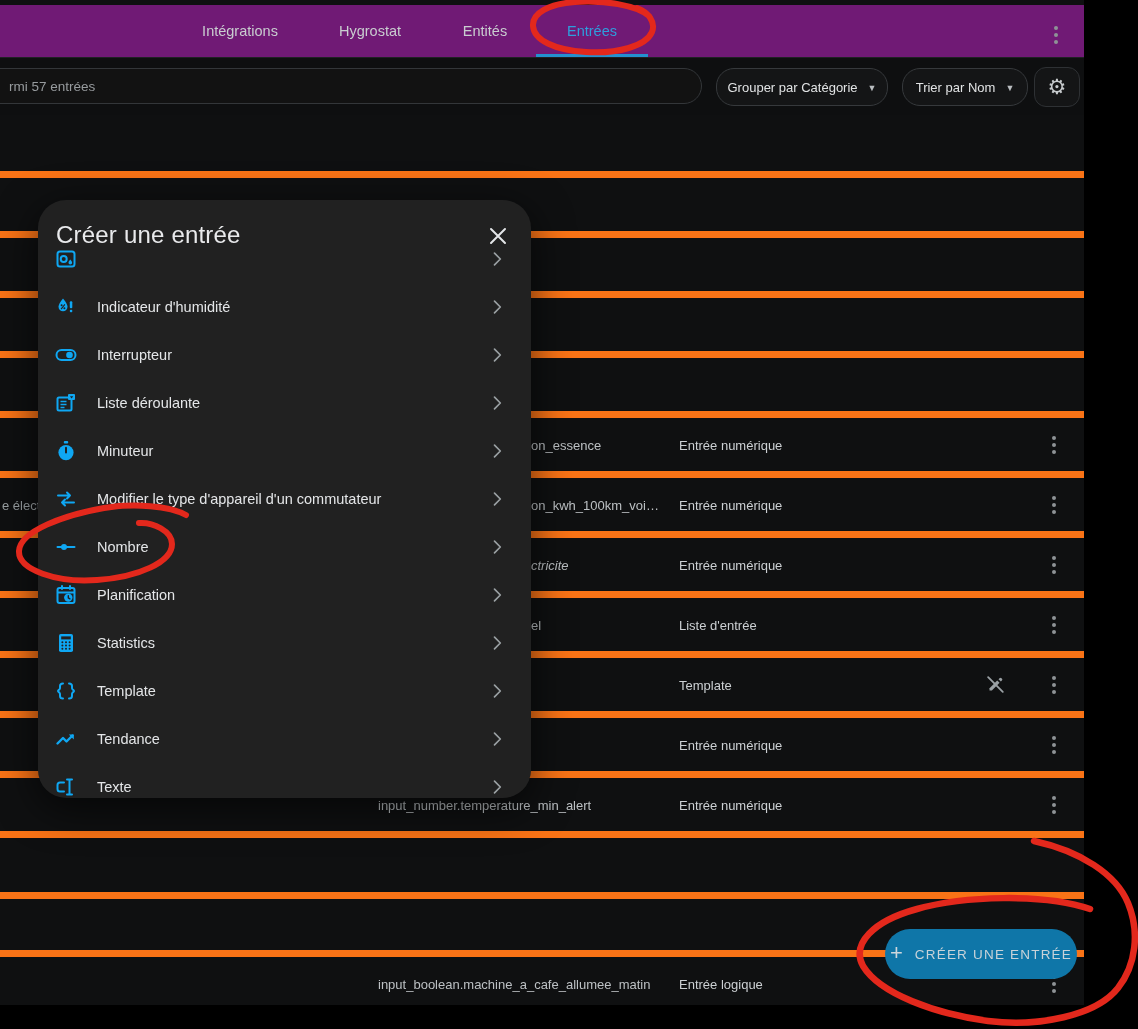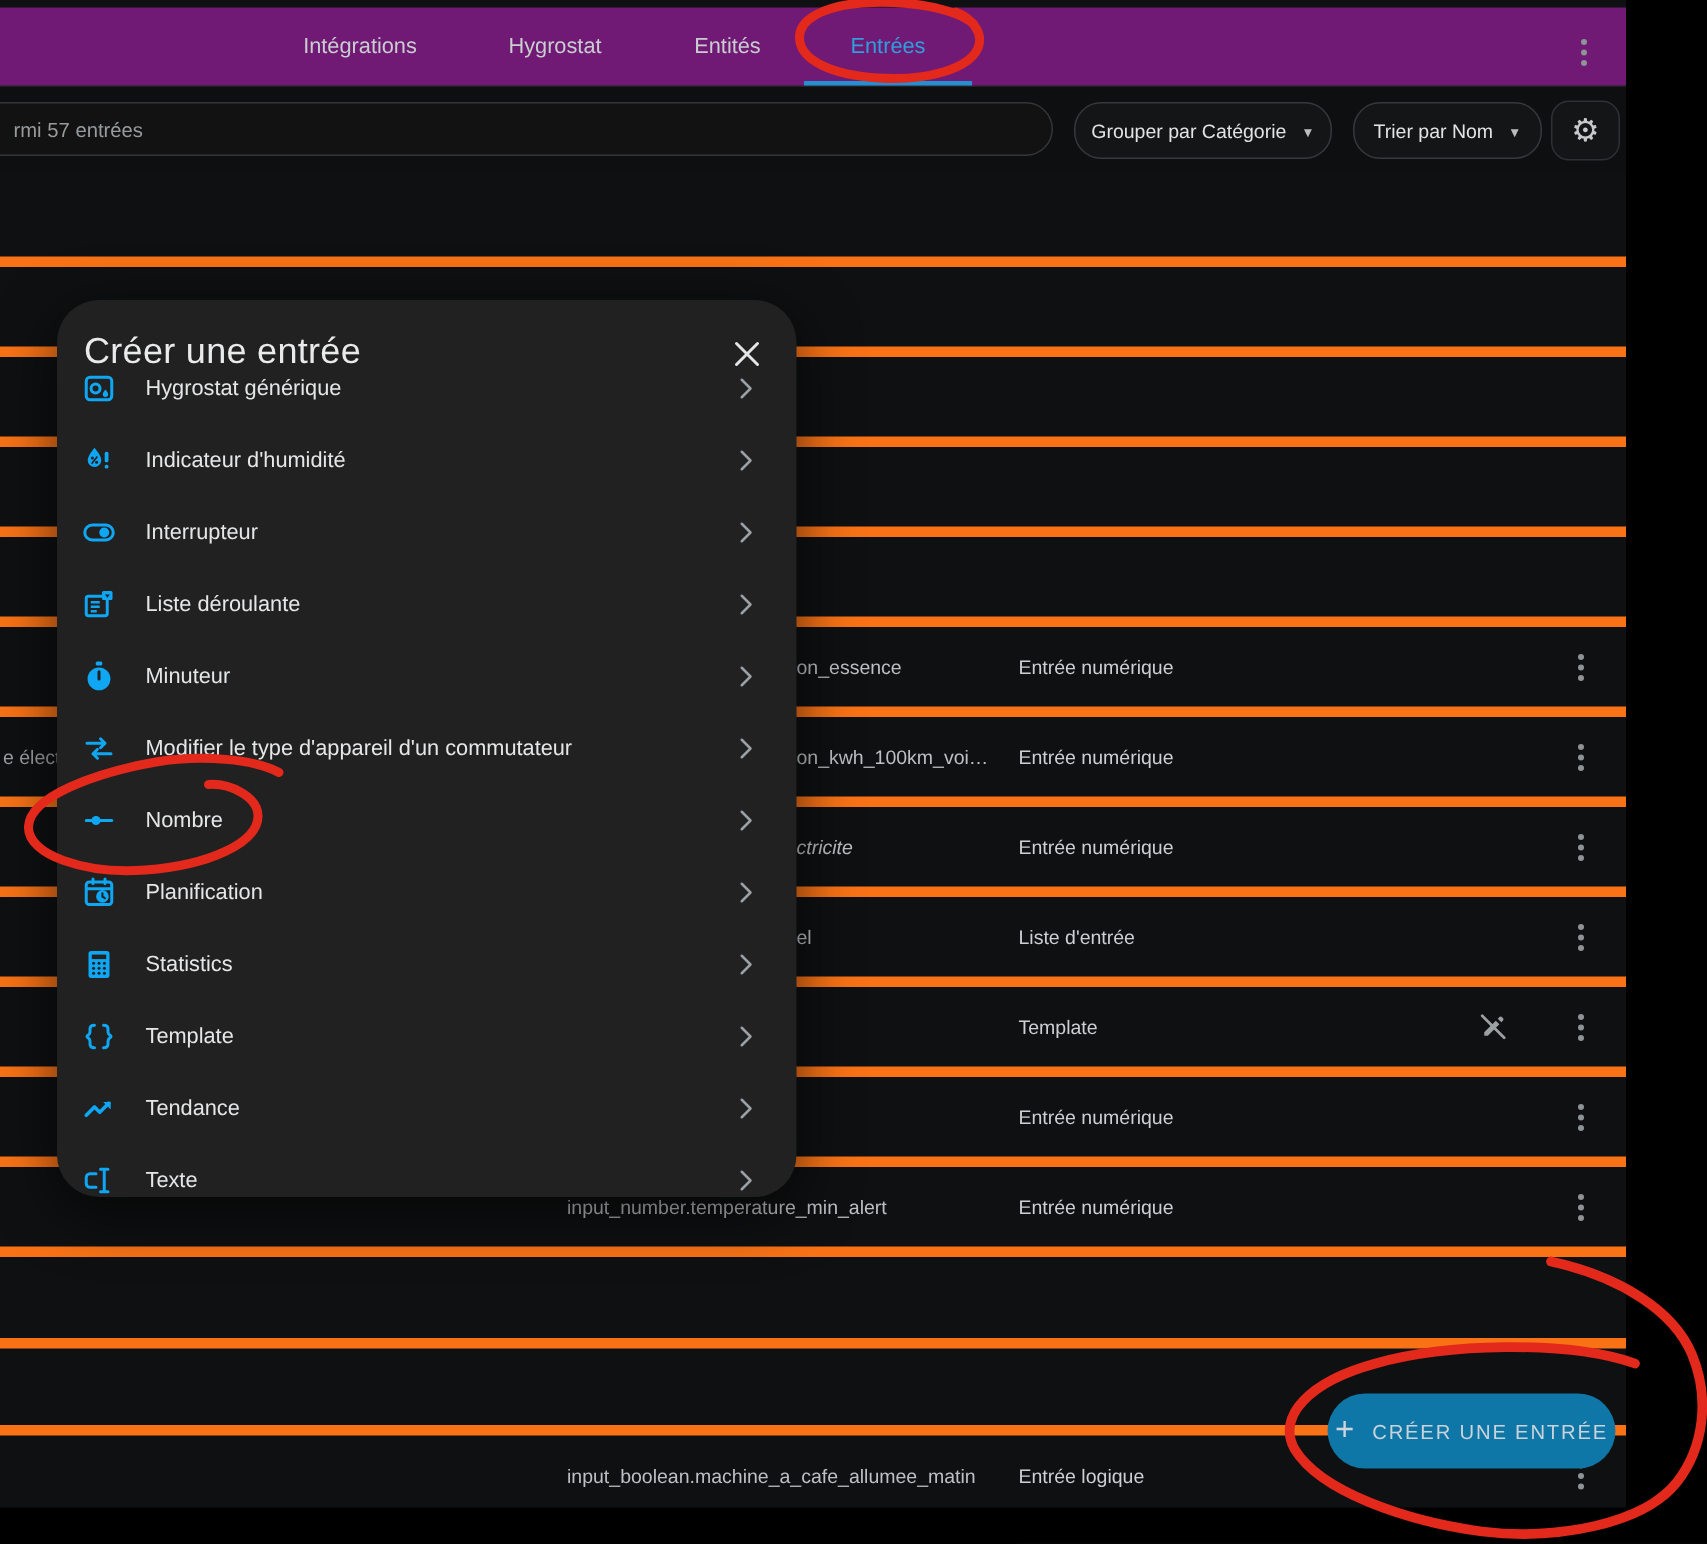--- a/index.html
+++ b/index.html
@@ -201,21 +201,20 @@
       </div>
       <div id="dlg-items">
           <div class="dlg-item" style="top: 35px;">
             <span class="item-icon">
               <svg viewBox="0 0 24 24" width="24" height="24">
                 <rect x="3.5" y="4.5" width="17" height="15" rx="2.5" fill="none" stroke="currentColor" stroke-width="2"></rect>
                 <circle cx="9.7" cy="12" r="3" fill="none" stroke="currentColor" stroke-width="2"></circle>
                 <path d="M16.3 12.6c1.2 1.5 1.8 2.4 1.8 3.2a1.8 1.8 0 0 1-3.6 0c0-.8.6-1.7 1.8-3.2z" fill="currentColor"></path>
               </svg>
             </span>
-            <span class="item-label">Hygrostat générique</span>
             <span class="item-chev"><svg viewBox="0 0 24 24" width="20" height="20">
                 <path d="M9 5l7 7-7 7" fill="none" stroke="currentColor" stroke-width="2" stroke-linecap="round" stroke-linejoin="round"></path>
               </svg></span>
           </div>
           <div class="dlg-item" style="top: 83px;">
             <span class="item-icon">
               <svg viewBox="0 0 24 24" width="24" height="24">
                 <path d="M9 3.5c3 3.8 4.5 6.2 4.5 8.3A4.5 4.5 0 0 1 9 16.3a4.5 4.5 0 0 1-4.5-4.5C4.5 9.7 6 7.3 9 3.5z" fill="currentColor"></path>
                 <circle cx="7.6" cy="10.3" r="1" fill="#212121"></circle>
                 <circle cx="10.4" cy="13.2" r="1" fill="#212121"></circle>

